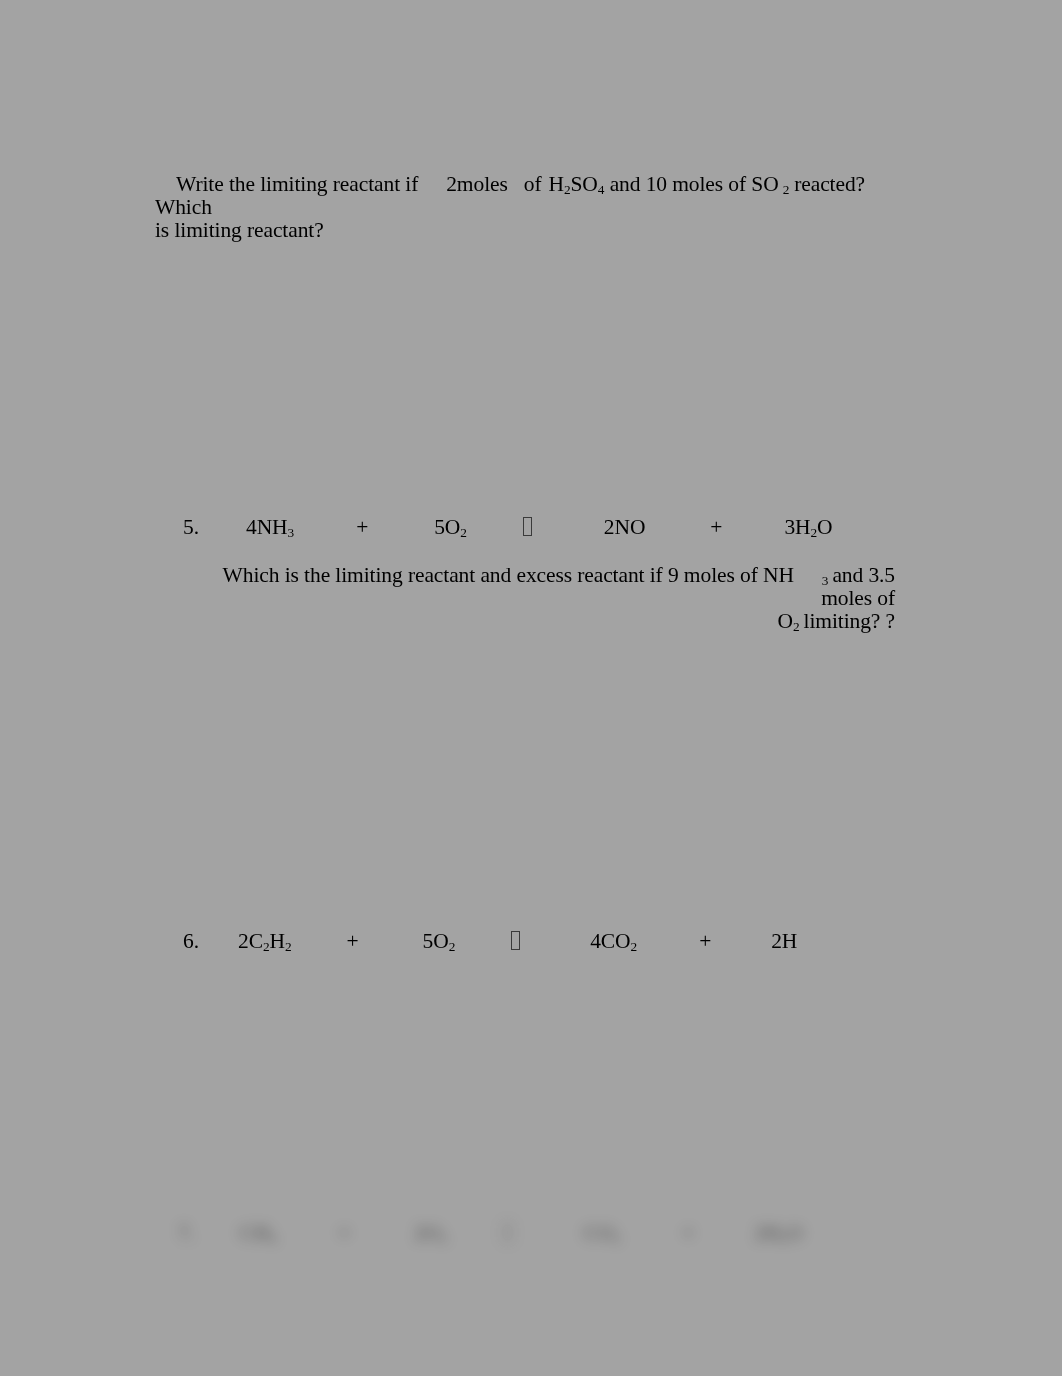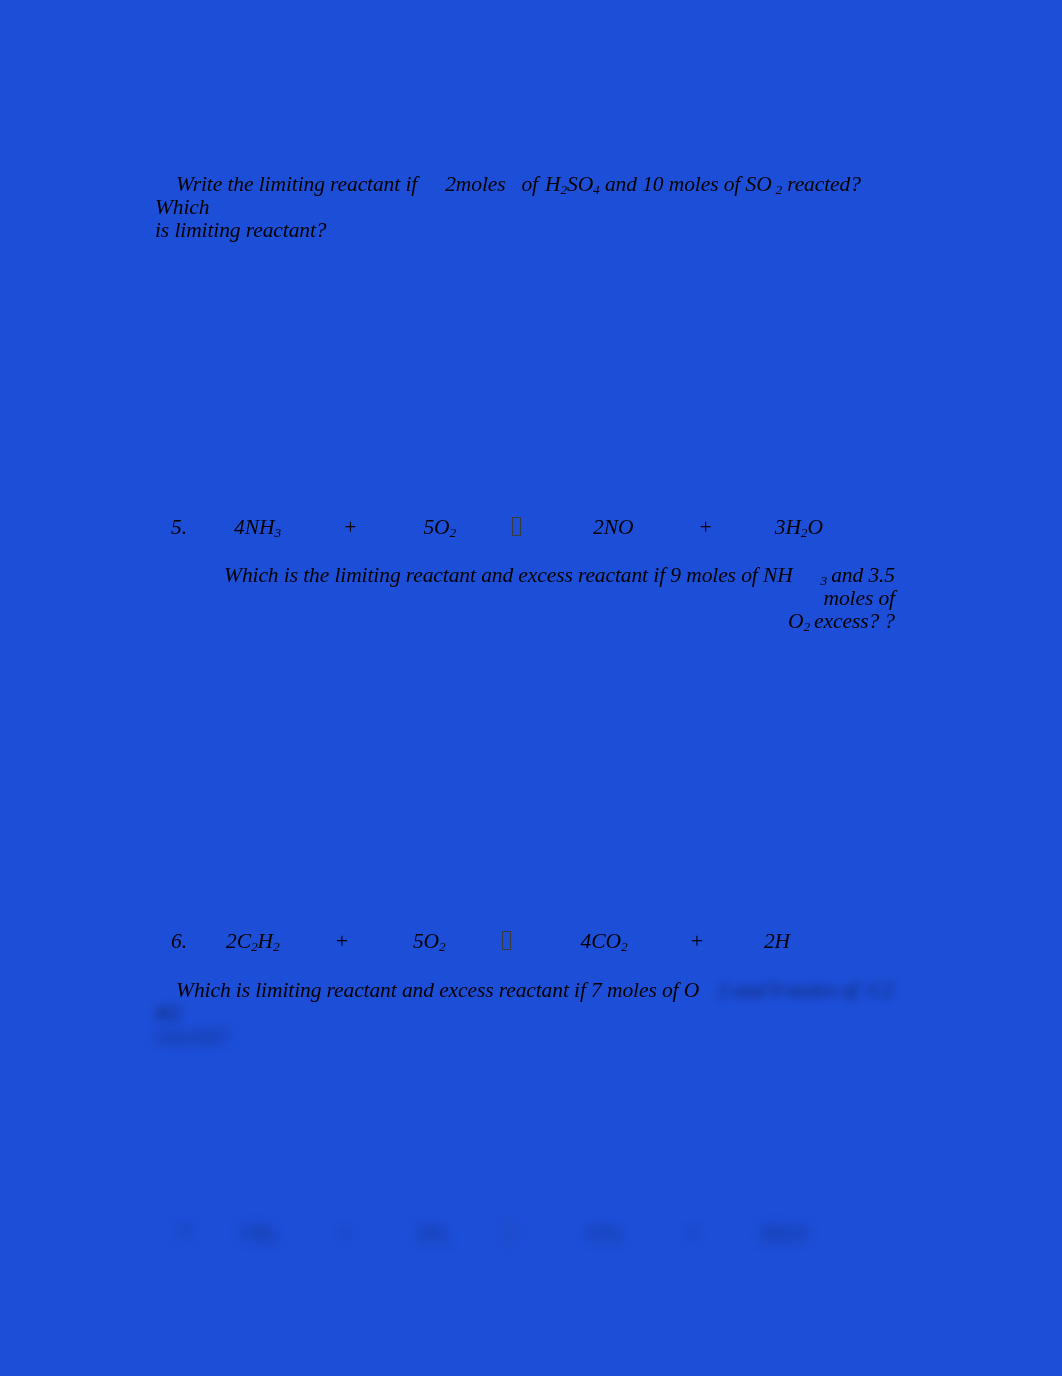--- a/index.html
+++ b/index.html
@@ -13,39 +13,38 @@
     height: 1376px;
     position: relative;
     font-family: "Liberation Serif", "DejaVu Serif", serif;
     color: #000000;
     overflow: hidden;
   }
 
   .page {
     position: absolute;
     inset: 0;
-    background: #1d4ed8;
-    font-style: italic;
+    background: #a3a3a3;
   }
 
   
   .para {
     position: absolute;
     left: 155px;
     width: 740px;
     font-size: 21.5px;
     line-height: 23px;
     letter-spacing: -0.1px;
     text-align: left;
     white-space: pre-wrap;
   }
 
   .eq {
     position: absolute;
-    left: 150px;
+    left: 162px;
     width: 760px;
     font-size: 21.5px;
     line-height: 23px;
     white-space: pre;
     letter-spacing: -0.1px;
   }
 
   
   sub {
     font-size: 0.62em;
@@ -94,28 +93,25 @@
 
   <div class="para" id="q4-text">
     <span>Write the limiting reactant if</span><span class="gap" style="width:28px"></span><span>2moles</span><span class="gap" style="width:16px"></span><span>of</span><span class="gap" style="width:7px"></span><span><span>H</span><sub>2</sub><span>SO</span><sub>4</sub></span> <span>and 10 moles of SO</span><span class="gap" style="width:4px"></span><sub>2</sub><span class="gap" style="width:5px"></span><span>reacted? Which</span><br><span>is limiting reactant?</span>
   </div>
 
   <div class="eq" id="q5-eq">
     <span>5.</span><span class="gap" style="width:47px"></span><span><span>4NH</span><sub>3</sub></span><span class="gap" style="width:62px"></span><span>+</span><span class="gap" style="width:66px"></span><span><span>5O</span><sub>2</sub></span><span class="gap" style="width:56px"></span><span class="tofu"></span><span class="gap" style="width:72px"></span><span>2NO</span><span class="gap" style="width:65px"></span><span>+</span><span class="gap" style="width:62px"></span><span><span>3H</span><sub>2</sub><span>O</span></span>
   </div>
 
   <div class="para" id="q5-text">
-    <span>Which is the limiting reactant and excess reactant if 9 moles of NH</span><span class="gap" style="width:28px"></span><sub>3</sub><span class="gap" style="width:4px"></span><span>and 3.5 moles of</span><br><span>O</span><sub>2</sub><span class="gap" style="width:4px"></span><span>excess? ?</span>
+    <span>Which is the limiting reactant and excess reactant if 9 moles of NH</span><span class="gap" style="width:28px"></span><sub>3</sub><span class="gap" style="width:4px"></span><span>and 3.5 moles of</span><br><span>O</span><sub>2</sub><span class="gap" style="width:4px"></span><span>limiting? ?</span>
   </div>
 
   <div class="eq" id="q6-eq">
     <span>6.</span><span class="gap" style="width:39px"></span><span><span>2C</span><sub>2</sub><span>H</span><sub>2</sub></span><span class="gap" style="width:55px"></span><span>+</span><span class="gap" style="width:64px"></span><span><span>5O</span><sub>2</sub></span><span class="gap" style="width:56px"></span><span class="tofu"></span><span class="gap" style="width:70px"></span><span><span>4CO</span><sub>2</sub></span><span class="gap" style="width:62px"></span><span>+</span><span class="gap" style="width:60px"></span><span>2H</span>
   </div>
 
-  <div class="para" id="q6-text">
-    <span>Which is limiting reactant and excess reactant if 7 moles of O</span><span class="gap" style="width:18px"></span><span class="blur-mid inline-blur-wrap">2 and 9 moles of  C2 H2</span><br><span class="blur-strong inline-blur-wrap">reacted?</span>
-  </div>
 
   <div class="blurline blur-strong" id="q7-eq">
     <span>7.</span><span class="gap" style="width:46px"></span><span><span>CH</span><sub>4</sub></span><span class="gap" style="width:62px"></span><span>+</span><span class="gap" style="width:64px"></span><span><span>2O</span><sub>2</sub></span><span class="gap" style="width:56px"></span><span class="tofu"></span><span class="gap" style="width:72px"></span><span><span>CO</span><sub>2</sub></span><span class="gap" style="width:62px"></span><span>+</span><span class="gap" style="width:60px"></span><span><span>2H</span><sub>2</sub><span>O</span></span>
   </div>
 
 </div>
 
 </body></html>

